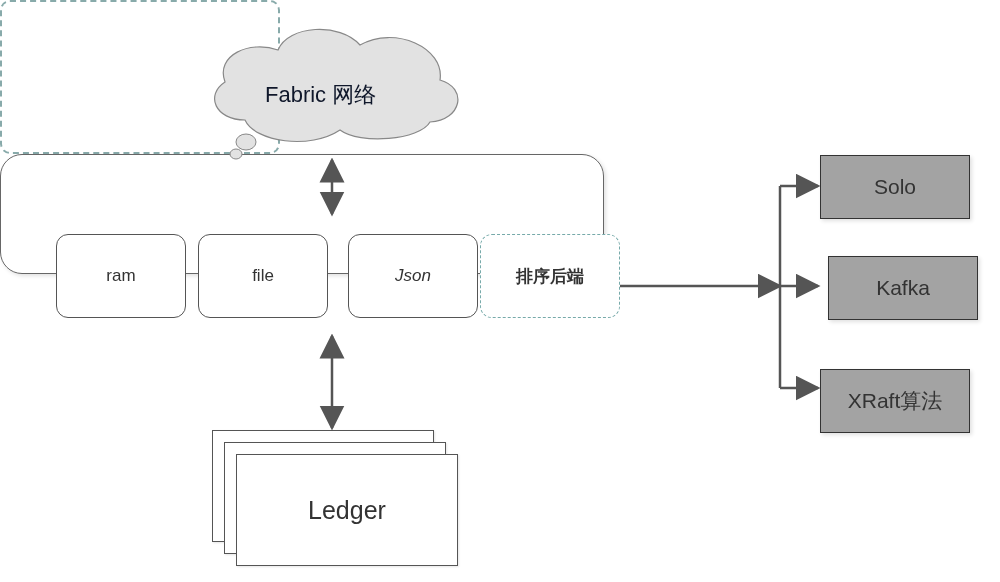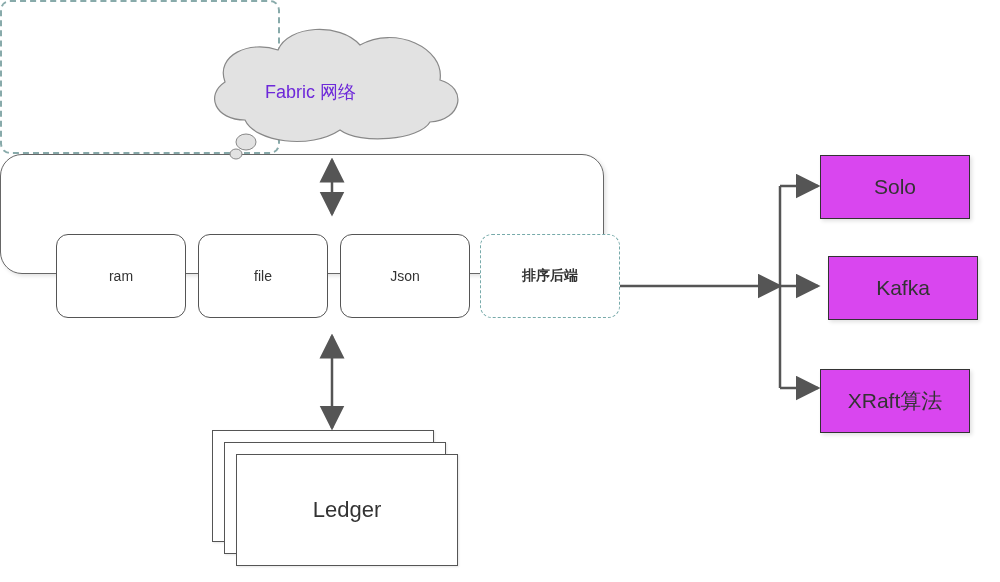--- a/index.html
+++ b/index.html
@@ -17,63 +17,63 @@
   
   #cloud-frame {
     left: 197px; top: 6px; width: 276px; height: 150px;
     border: 2px dashed #8aa;
     border-radius: 10px;
     background: transparent;
   }
   #cloud-label {
     position: absolute;
     left: 265px; top: 80px;
-    color: #6d28d9;
-    font-size: 18px;
+    color: #0f172a;
+    font-size: 22px;
   }
 
   
   #orderer {
     left: 36px; top: 216px; width: 602px; height: 118px;
     border: 1.5px solid #666;
     border-radius: 22px;
     box-shadow: 2px 2px 4px rgba(0,0,0,0.12);
   }
   .mod {
     position: absolute;
     top: 234px; height: 82px;
     border: 1px solid #555;
     border-radius: 12px;
     background: #fff;
     display: flex; align-items: center; justify-content: center;
-    font-size: 14px;
+    font-size: 17px;
   }
   #m-ram  { left: 56px;  width: 128px; }
   #m-file { left: 198px; width: 128px; }
-  #m-json { left: 340px; width: 128px; }
+  #m-json { left: 348px; width: 128px; font-style: italic; }
   #m-sort { left: 480px; width: 138px; border: 1.5px dashed #7aa; font-weight: bold; }
 
   
   .ledger {
     position: absolute;
     width: 220px; height: 110px;
     border: 1px solid #555;
     background: #fff;
     box-shadow: 1px 1px 2px rgba(0,0,0,0.1);
   }
   #ledger3 { left: 212px; top: 430px; }
   #ledger2 { left: 224px; top: 442px; }
-  #ledger1 { left: 236px; top: 454px; display:flex; align-items:center; justify-content:center; font-size:22px; }
+  #ledger1 { left: 236px; top: 454px; display:flex; align-items:center; justify-content:center; font-size:25px; }
 
   
   .opt {
     position: absolute;
     left: 820px; width: 148px; height: 62px;
     border: 1.5px solid #333;
-    background: #d946ef;
+    background: #a3a3a3;
     box-shadow: 2px 2px 4px rgba(0,0,0,0.12);
     display:flex; align-items:center; justify-content:center;
     font-size: 21px;
   }
   #opt-solo  { top: 155px; }
   #opt-kafka { top: 256px; margin-left: 8px; }
   #opt-xraft { top: 357px; margin-top: 12px; }
 
   svg.layer { position:absolute; left:0; top:0; width:1000px; height:582px; pointer-events:none; }
 </style>

